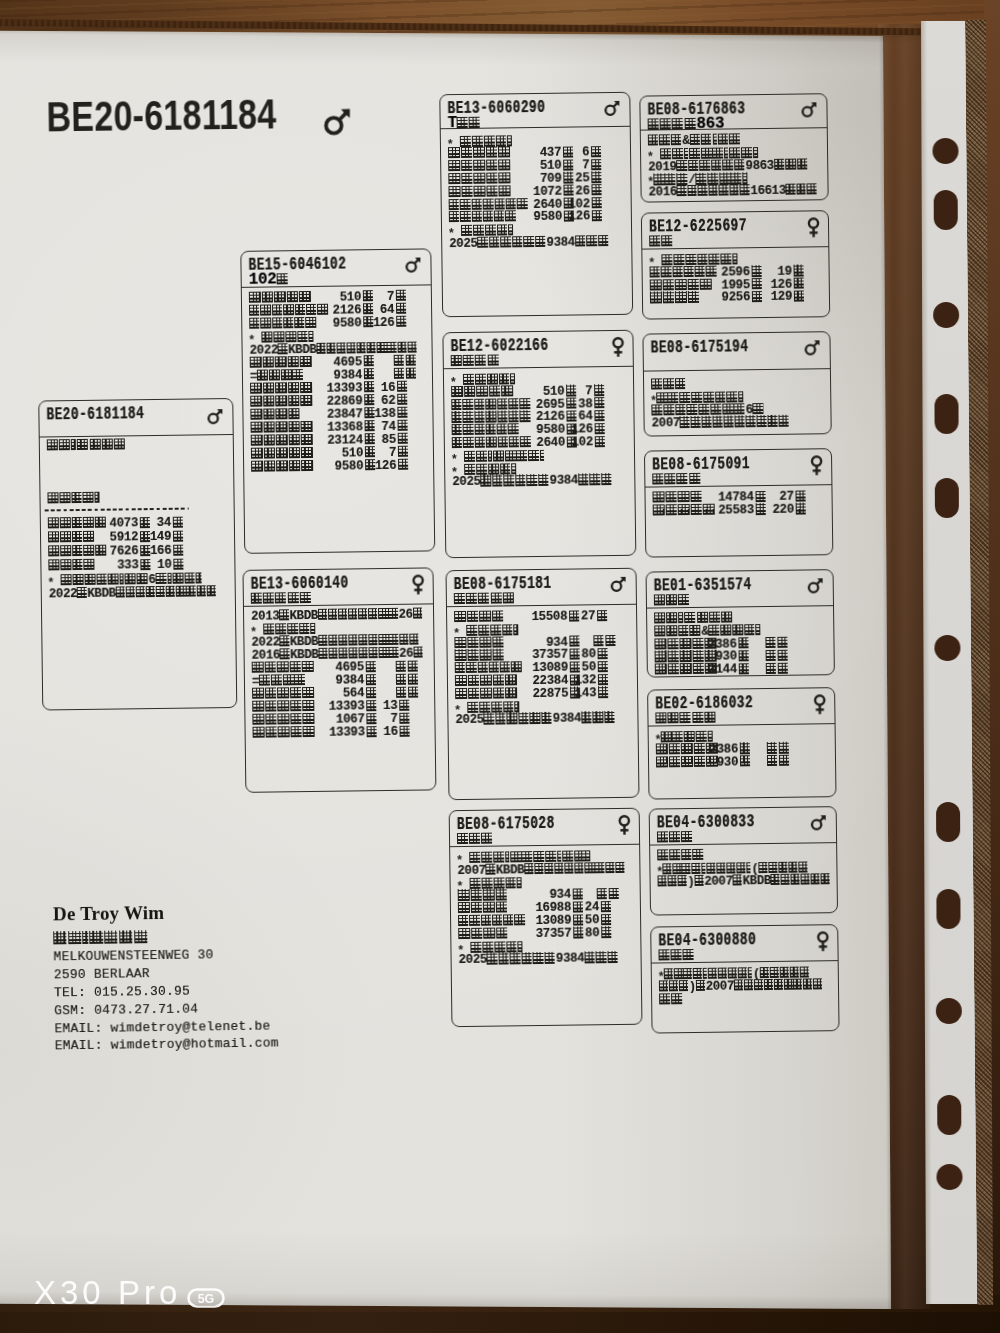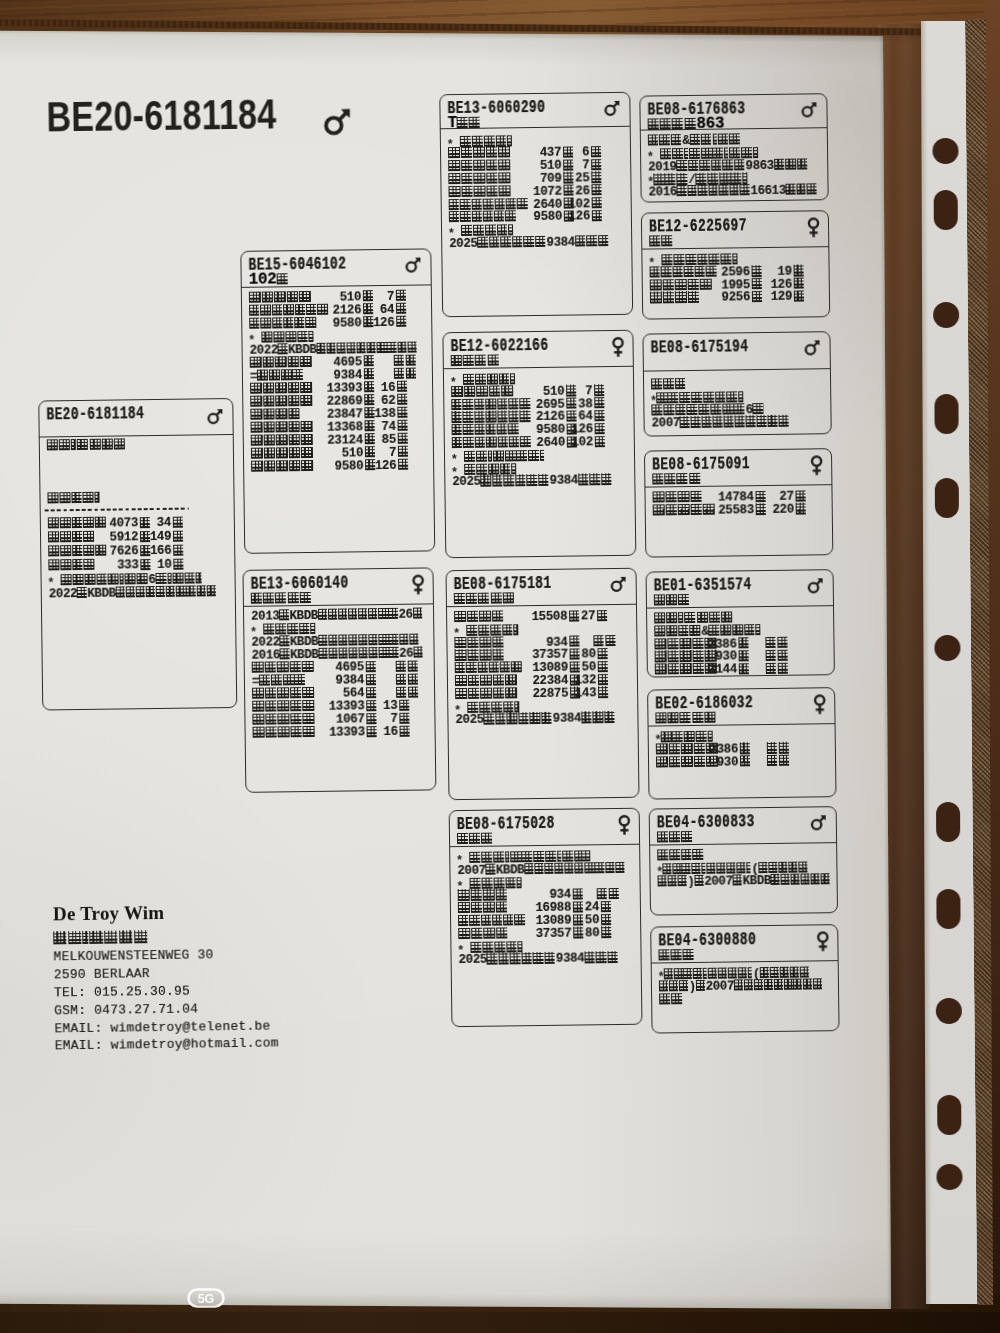--- a/index.html
+++ b/index.html
@@ -370,16 +370,17 @@
 <div style="font:bold 19px 'Liberation Serif',serif;color:#16150f;letter-spacing:.2px">De Troy Wim</div>
 <div style="height:20px;margin-top:4px"><i class="h" style="width:13.2px;height:13.2px;margin-right:1.5px;vertical-align:-2px"></i><i class="h" style="width:13.2px;height:13.2px;margin-right:1.5px;vertical-align:-2px"></i><i class="h" style="width:6px;height:13.2px;margin-right:1.1px;vertical-align:-2px"></i><i class="h" style="width:13.2px;height:13.2px;margin-right:1.5px;vertical-align:-2px"></i><i class="h" style="width:13.2px;height:13.2px;margin-right:1.5px;vertical-align:-2px"></i><i class="h" style="width:13.2px;height:13.2px;margin-right:1.5px;vertical-align:-2px"></i><i class="h" style="width:13.2px;height:13.2px;margin-right:1.5px;vertical-align:-2px"></i></div>
 <div class="ct">MELKOUWENSTEENWEG 30</div>
 <div class="ct">2590 BERLAAR</div>
 <div class="ct">TEL: 015.25.30.95</div>
 <div class="ct">GSM: 0473.27.71.04</div>
 <div class="ct">EMAIL: wimdetroy@telenet.be</div>
 <div class="ct">EMAIL: wimdetroy@hotmail.com</div>
 </div>
 </div>
+<div class="abs" style="left:34px;top:1274px;font:33px 'Liberation Sans',sans-serif;color:rgba(255,255,255,.92);letter-spacing:4px">X30 Pro</div>
 <svg class="abs" width="38" height="20" viewBox="0 0 38 20" style="left:187px;top:1288px">
 <rect x="1.5" y="1.5" width="35" height="17" rx="8.5" fill="none" stroke="rgba(255,255,255,.92)" stroke-width="2.6"></rect>
 <text x="19" y="14.6" text-anchor="middle" font-family="Liberation Sans" font-size="12.5" font-weight="bold" fill="rgba(255,255,255,.92)">5G</text>
 </svg>
 </div>
 </body></html>

